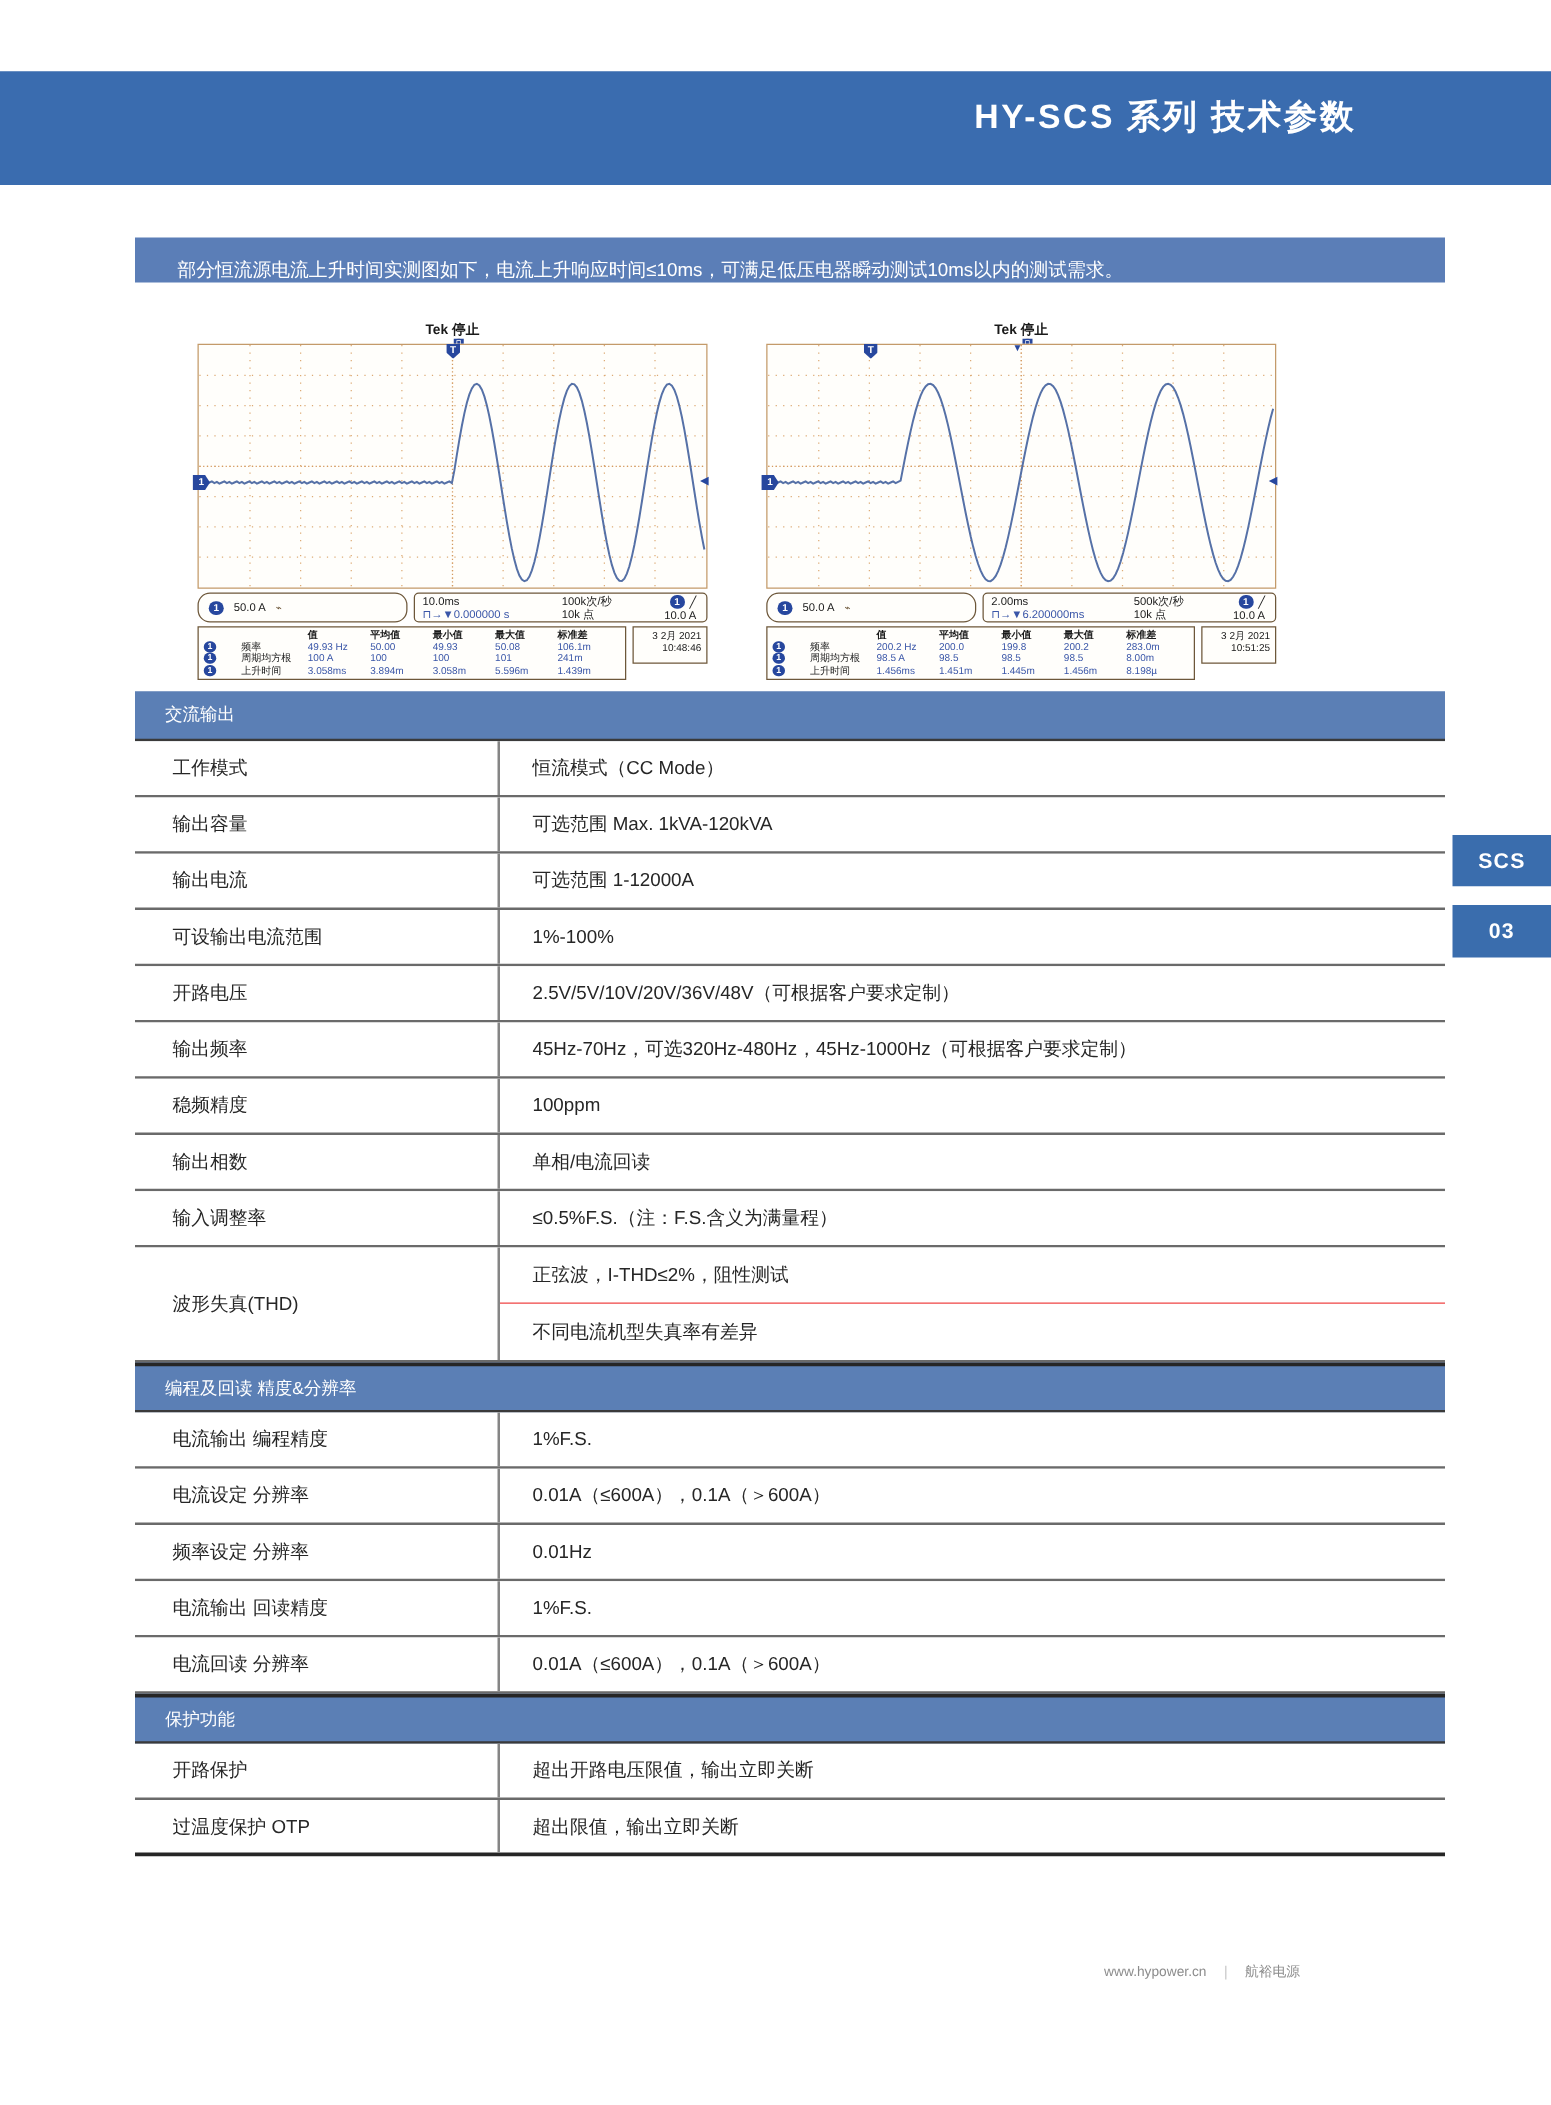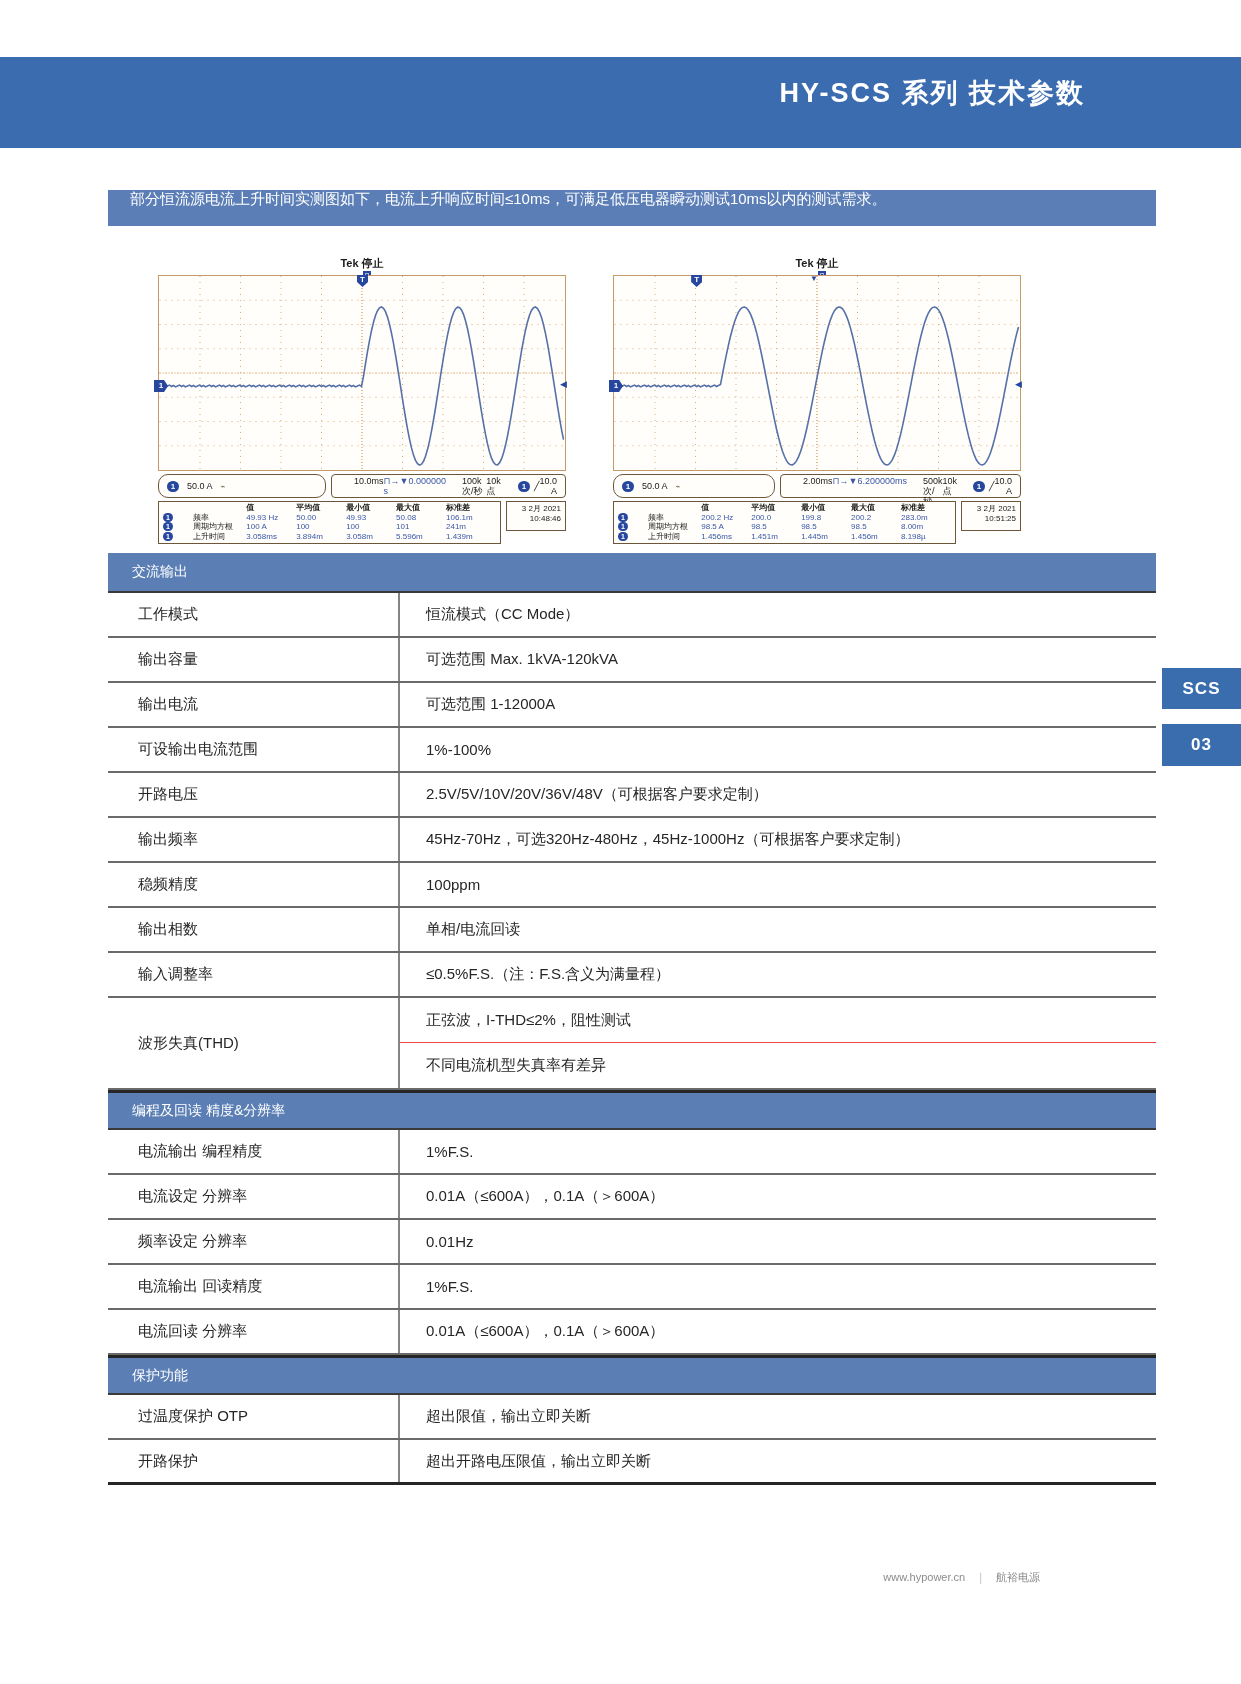--- a/index.html
+++ b/index.html
@@ -12,22 +12,22 @@
   
   .header-bar { position:absolute; top:57px; left:0; width:1241px; height:91px; background:#3a6caf; }
   .header-title {
     position:absolute; right:156px; top:0; height:71px; display:flex; align-items:center;
     color:#ffffff; font-size:27px; font-weight:bold; letter-spacing:2px;
   }
 
   
   .banner {
     position:absolute; top:190px; left:108px; width:1048px; height:36px;
-    background:#5b7eb7; color:#ffffff; font-size:15px; display:flex; align-items:flex-start;
-    padding-left:22px;
+    background:#5b7eb7; color:#ffffff; font-size:15px; display:flex; align-items:flex-end;
+    padding-left:34px;
   }
 
   
   .scopes { position:absolute; top:256px; left:145px; width:888px; display:flex; gap:22px; }
   .scope { width:433px; font-size:9px; color:#1a1a1a; }
   .scope-head { display:flex; align-items:center; height:15px; margin:0 12px 0 13px;flex-direction:column; }
   .tek-label { font-size:11px; font-weight:bold; white-space:nowrap; }
   .scope-topbar { flex:1; height:8px; border:1px solid #a8835a; margin-left:10px; position:relative; background:#fffdf9; }
   .topbar-inner { position:absolute; left:22%; right:22%; top:0; bottom:0; border-left:1px solid #8a97c0; border-right:1px solid #8a97c0; background:#fdfbf6; }
   .topbar-marker { position:absolute; top:-1px; width:8px; height:8px; background:#27479e; color:#fff; font-size:6px; line-height:8px; text-align:center; }
@@ -54,21 +54,21 @@
   }
   .badge {
     background:#27479e; color:#fff; border-radius:7px; min-width:12px; height:11px;
     font-size:8px; line-height:11px; text-align:center; font-weight:bold; display:inline-block;
   }
   .coupling { color:#6d573a; font-size:8px; }
   .trig-box {
     flex:1; border:1px solid #6d573a; border-radius:4px; display:flex; justify-content:space-between;
     padding:1px 8px 1px 6px; font-size:9px; background:#fffefb;
   }
-  .trig-col { display:flex; flex-direction:row; justify-content:flex-start; line-height:10px;margin-left:16px; }
+  .trig-col { display:flex; flex-direction:column; justify-content:flex-start; line-height:10px; }
   .blue-txt { color:#3a56a8; }
   .slope-line { display:flex; gap:4px; align-items:center; justify-content:flex-end; }
 
   .meas { display:flex; gap:5px; margin:3px 12px 0 13px; }
   .meas-table { flex:1; border:1px solid #6d573a; background:#fffefb; padding:1px 4px 2px 4px; }
   .meas-row { display:flex; line-height:9.5px; font-size:8px; }
   .meas-cell { flex:0 0 15%; color:#3a56a8; }
   .meas-cell.hdr { color:#1a1a1a; font-weight:bold; }
   .meas-label { flex:0 0 25%; display:flex; gap:20px; align-items:center; color:#1a1a1a; }
   .meas-label .badge { min-width:10px; height:9px; line-height:9px; font-size:7px; border-radius:5px; }
@@ -415,26 +415,26 @@
     <div class="spec-row">
       <div class="spec-label">电流输出 回读精度</div>
       <div class="spec-value">1%F.S.</div>
     </div>
     <div class="spec-row">
       <div class="spec-label">电流回读 分辨率</div>
       <div class="spec-value">0.01A（≤600A），0.1A（＞600A）</div>
     </div>
     <div class="section-header dark-top">保护功能</div>
     <div class="spec-row">
+      <div class="spec-label">开路保护</div>
+      <div class="spec-value">超出开路电压限值，输出立即关断</div>
+    </div>
+    <div class="spec-row">
       <div class="spec-label">过温度保护 OTP</div>
       <div class="spec-value">超出限值，输出立即关断</div>
-    </div>
-    <div class="spec-row">
-      <div class="spec-label">开路保护</div>
-      <div class="spec-value">超出开路电压限值，输出立即关断</div>
     </div>
   </div>
 
 <div class="side-tab tab-scs">SCS</div>
 <div class="side-tab tab-03">03</div>
 
 <div class="footer">
   <span>www.hypower.cn</span><span class="sep">｜</span><span>航裕电源</span>
 </div>
 

